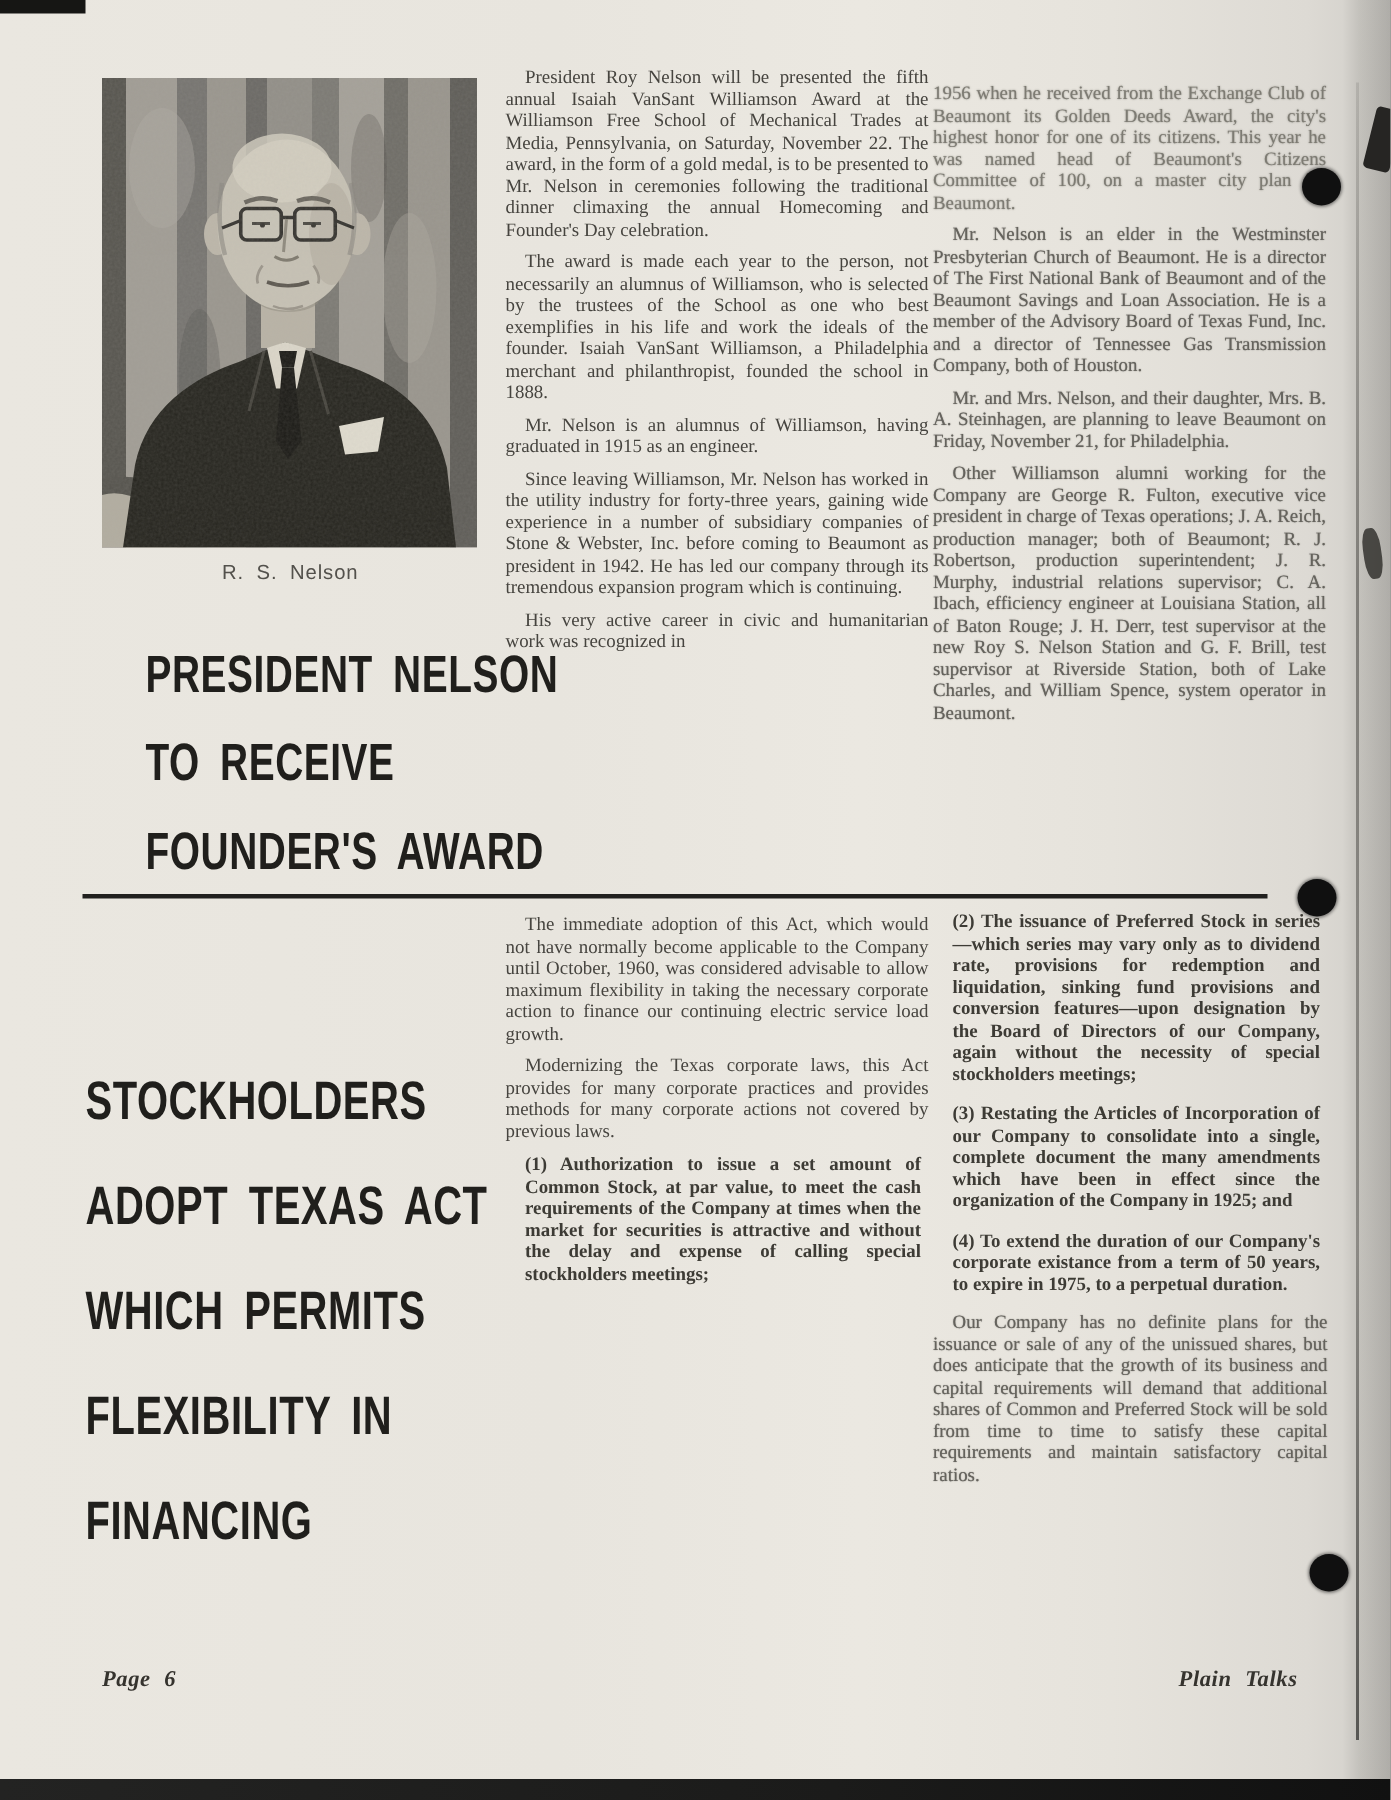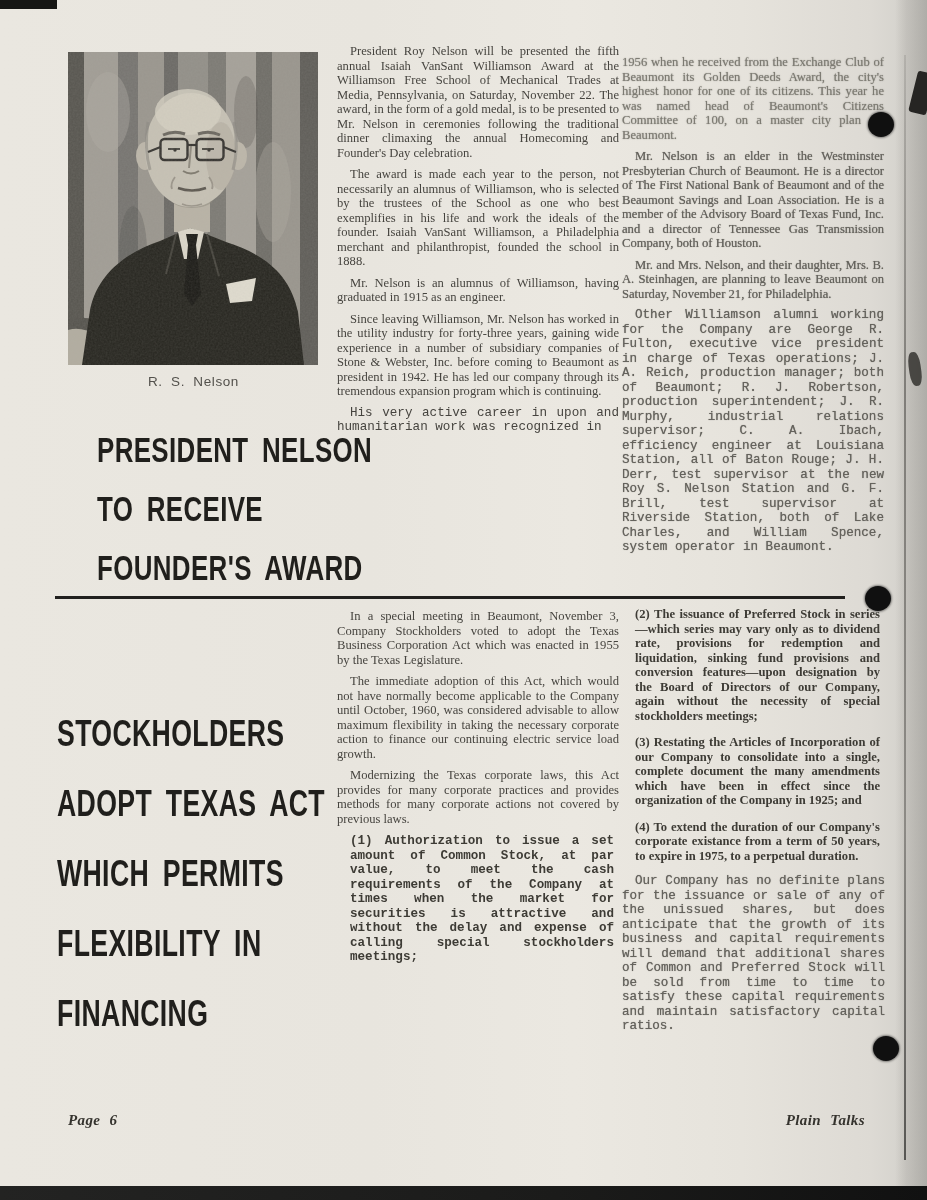--- a/index.html
+++ b/index.html
@@ -42,21 +42,21 @@
   
   .divider{position:absolute;left:55px;top:596px;width:790px;height:3px;background:#21201e;}
 
   
   .col{position:absolute;font-size:12.6px;line-height:14.5px;color:#46443f;text-align:justify;}
   .col-a1-mid{left:337px;top:44px;width:282px;}
   .col-a1-right{left:622px;top:44px;width:262px;}
   .col-a2-mid{left:337px;top:609px;width:282px;}
   .col-a2-right{left:622px;top:606px;width:263px;}
   .para{margin:0 0 7px 0;text-indent:13px;}
-  .para:last-child{margin-bottom:0;font-family:Liberation Mono, monospace;}
+  .para:last-child{margin-bottom:0;}
   .noindent{text-indent:0;}
   .bold-item{font-weight:700;text-indent:0;padding:1px 5px 1px 13px;margin-bottom:10px;color:#3d3b35;}
   .dim1{color:#65635d;text-shadow:0 0 .8px rgba(101,99,93,.9);}
   .dim2{color:#7d7b73;text-shadow:0 0 1.2px rgba(125,123,115,.95);margin-top:11px;}
 
   
   .footer-left,.footer-right{position:absolute;top:1112px;font-style:italic;font-weight:700;
     font-size:15px;color:#35332e;letter-spacing:.4px;word-spacing:5px;}
   .footer-left{left:68px;font-style:italic;}
   .footer-right{right:62px;}
@@ -138,42 +138,41 @@
       <div class="hl-line">PRESIDENT NELSON</div>
       <div class="hl-line">TO RECEIVE</div>
       <div class="hl-line">FOUNDER'S AWARD</div>
     </div>
 
   <div class="col col-a1-mid">
       <p class="para">President Roy Nelson will be presented the fifth annual Isaiah VanSant Williamson Award at the Williamson Free School of Mechanical Trades at Media, Pennsylvania, on Saturday, November 22. The award, in the form of a gold medal, is to be presented to Mr. Nelson in ceremonies following the traditional dinner climaxing the annual Homecoming and Founder's Day celebration.</p>
       <p class="para">The award is made each year to the person, not necessarily an alumnus of Williamson, who is selected by the trustees of the School as one who best exemplifies in his life and work the ideals of the founder. Isaiah VanSant Williamson, a Philadelphia merchant and philanthropist, founded the school in 1888.</p>
       <p class="para">Mr. Nelson is an alumnus of Williamson, having graduated in 1915 as an engineer.</p>
       <p class="para">Since leaving Williamson, Mr. Nelson has worked in the utility industry for forty-three years, gaining wide experience in a number of subsidiary companies of Stone &amp; Webster, Inc. before coming to Beaumont as president in 1942. He has led our company through its tremendous expansion program which is continuing.</p>
-      <p class="para">His very active career in upon and humanitarian work was recognized in</p>
+      <p class="para">His very active career in civic and humanitarian work was recognized in</p>
     </div>
 
   <div class="col col-a1-right">
       <p class="para noindent dim2">1956 when he received from the Exchange Club of Beaumont its Golden Deeds Award, the city's highest honor for one of its citizens. This year he was named head of Beaumont's Citizens Committee of 100, on a master city plan for Beaumont.</p>
       <p class="para dim1">Mr. Nelson is an elder in the Westminster Presbyterian Church of Beaumont. He is a director of The First National Bank of Beaumont and of the Beaumont Savings and Loan Association. He is a member of the Advisory Board of Texas Fund, Inc. and a director of Tennessee Gas Transmission Company, both of Houston.</p>
-      <p class="para dim1">Mr. and Mrs. Nelson, and their daughter, Mrs. B. A. Steinhagen, are planning to leave Beaumont on Saturday, November 21, for Philadelphia.</p>
+      <p class="para dim1">Mr. and Mrs. Nelson, and their daughter, Mrs. B. A. Steinhagen, are planning to leave Beaumont on Friday, November 21, for Philadelphia.</p>
       <p class="para dim1">Other Williamson alumni working for the Company are George R. Fulton, executive vice president in charge of Texas operations; J. A. Reich, production manager; both of Beaumont; R. J. Robertson, production superintendent; J. R. Murphy, industrial relations supervisor; C. A. Ibach, efficiency engineer at Louisiana Station, all of Baton Rouge; J. H. Derr, test supervisor at the new Roy S. Nelson Station and G. F. Brill, test supervisor at Riverside Station, both of Lake Charles, and William Spence, system operator in Beaumont.</p>
     </div>
 
   <div class="divider"></div>
 
   <div class="headline headline-2">
       <div class="hl-line">STOCKHOLDERS</div>
       <div class="hl-line">ADOPT TEXAS ACT</div>
       <div class="hl-line">WHICH PERMITS</div>
       <div class="hl-line">FLEXIBILITY IN</div>
       <div class="hl-line">FINANCING</div>
     </div>
 
   <div class="col col-a2-mid">
-      <p class="para">In a special meeting in Beaumont, November 3, Company Stockholders voted to adopt the Texas Business Corporation Act which was enacted in 1955 by the Texas Legislature.</p>
       <p class="para">The immediate adoption of this Act, which would not have normally become applicable to the Company until October, 1960, was considered advisable to allow maximum flexibility in taking the necessary corporate action to finance our continuing electric service load growth.</p>
       <p class="para">Modernizing the Texas corporate laws, this Act provides for many corporate practices and provides methods for many corporate actions not covered by previous laws.</p>
       <p class="para bold-item">(1) Authorization to issue a set amount of Common Stock, at par value, to meet the cash requirements of the Company at times when the market for securities is attractive and without the delay and expense of calling special stockholders meetings;</p>
     </div>
 
   <div class="col col-a2-right">
       <p class="para bold-item">(2) The issuance of Preferred Stock in series—which series may vary only as to dividend rate, provisions for redemption and liquidation, sinking fund provisions and conversion features—upon designation by the Board of Directors of our Company, again without the necessity of special stockholders meetings;</p>
       <p class="para bold-item">(3) Restating the Articles of Incorporation of our Company to consolidate into a single, complete document the many amendments which have been in effect since the organization of the Company in 1925; and</p>
       <p class="para bold-item">(4) To extend the duration of our Company's corporate existance from a term of 50 years, to expire in 1975, to a perpetual duration.</p>
       <p class="para dim1">Our Company has no definite plans for the issuance or sale of any of the unissued shares, but does anticipate that the growth of its business and capital requirements will demand that additional shares of Common and Preferred Stock will be sold from time to time to satisfy these capital requirements and maintain satisfactory capital ratios.</p>

